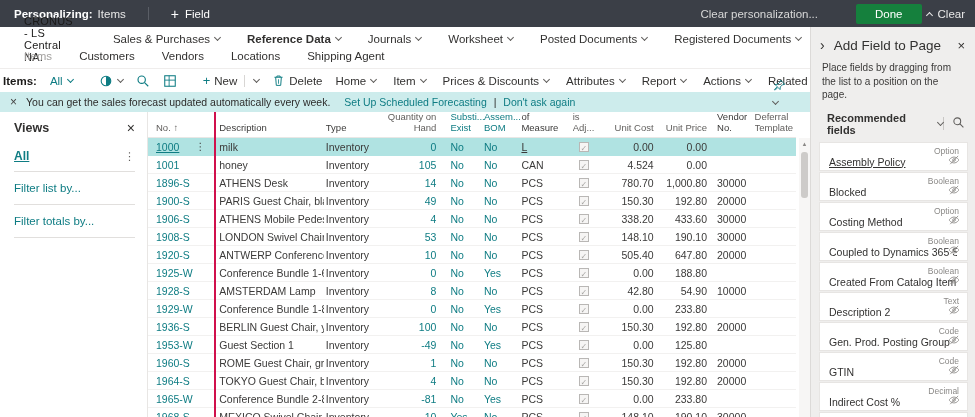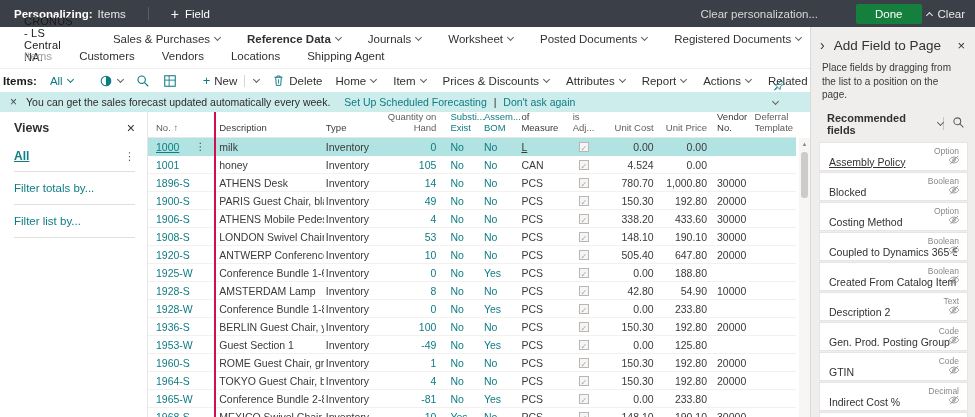--- a/index.html
+++ b/index.html
@@ -330,22 +330,22 @@
 
       <div class="views-pane">
         <div class="views-head">
           <span>Views</span>
           <span class="close-x">×</span>
         </div>
         <div class="views-all-row">
           <span class="views-all">All</span>
           <span class="dots">⋮</span>
         </div>
+        <div class="views-filter">Filter list by...</div>
         <div class="views-filter">Filter totals by...</div>
-        <div class="views-filter">Filter list by...</div>
       </div>
 
       <div class="table-pane">
         <div class="freeze-line"></div>
 
         <div class="grid">
           <div class="ghead">
             <div class="c-no">No. ↑</div>
             <div class="c-desc">Description</div>
             <div class="c-type">Type</div>
@@ -535,21 +535,21 @@
               <div class="c-adj">
                 <span class="checkbox"><span class="check">✓</span></span>
               </div>
               <div class="c-cost">42.80</div>
               <div class="c-price">54.90</div>
               <div class="c-vendor">10000</div>
               <div class="c-deferral"></div>
             </div>
               <div class="grow">
               <div class="c-no">
-                <span class="no-link">1928-W</span>
+                <span class="no-link">1929-W</span>
                 <span class="row-menu">⋮</span>
               </div>
               <div class="c-desc">Conference Bundle 1-8</div>
               <div class="c-type">Inventory</div>
               <div class="c-qty">0</div>
               <div class="c-substi">No</div>
               <div class="c-assem">Yes</div>
               <div class="c-base"><span>PCS</span></div>
               <div class="c-adj">
                 <span class="checkbox"><span class="check">✓</span></span>

